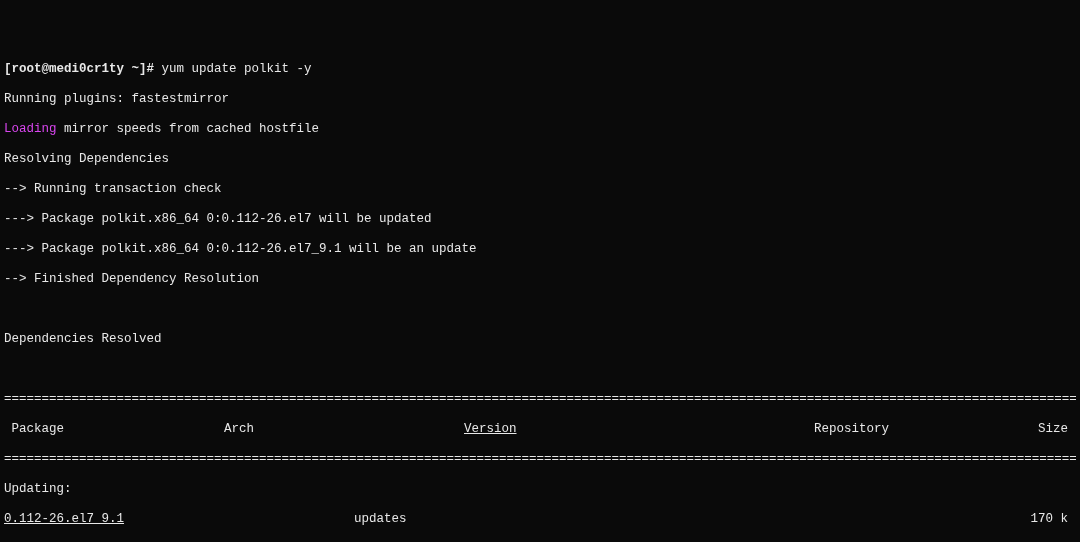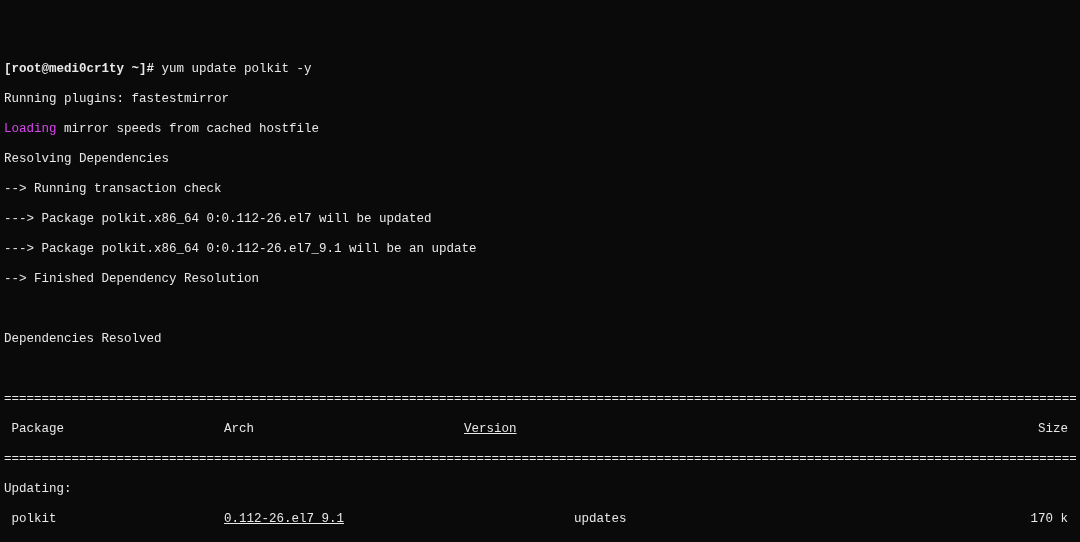--- a/index.html
+++ b/index.html
@@ -69,26 +69,26 @@
 <div class="line">---&gt; Package polkit.x86_64 0:0.112-26.el7_9.1 will be an update</div>
 <div class="line">--&gt; Finished Dependency Resolution</div>
 <div class="line"> </div>
 <div class="line">Dependencies Resolved</div>
 <div class="line"> </div>
 <div class="line sep">===============================================================================================================================================================</div>
 <div class="row">
   <span class="col-pkg"> Package</span>
   <span class="col-arch">Arch</span>
   <span class="col-ver">Version</span>
+  <span class="col-repo">Repository</span>
   <span class="col-size">Size</span>
 </div>
 <div class="line sep">===============================================================================================================================================================</div>
 <div class="line">Updating:</div>
 <div class="row">
-  <span class="col-pkg"> polkit</span>
   <span class="col-ver">0.112-26.el7_9.1</span>
   <span class="col-repo">updates</span>
   <span class="col-size">170 k</span>
 </div>
 
 
 
 
 
 

